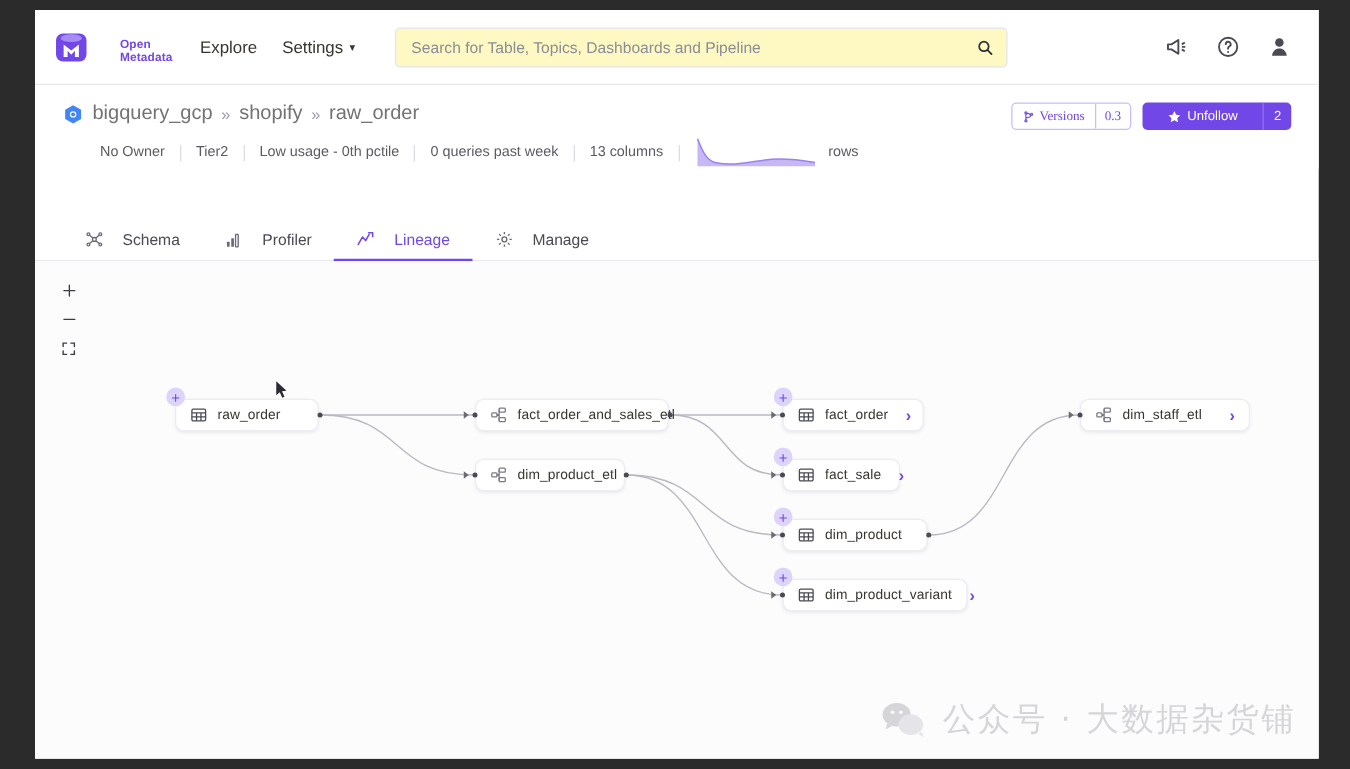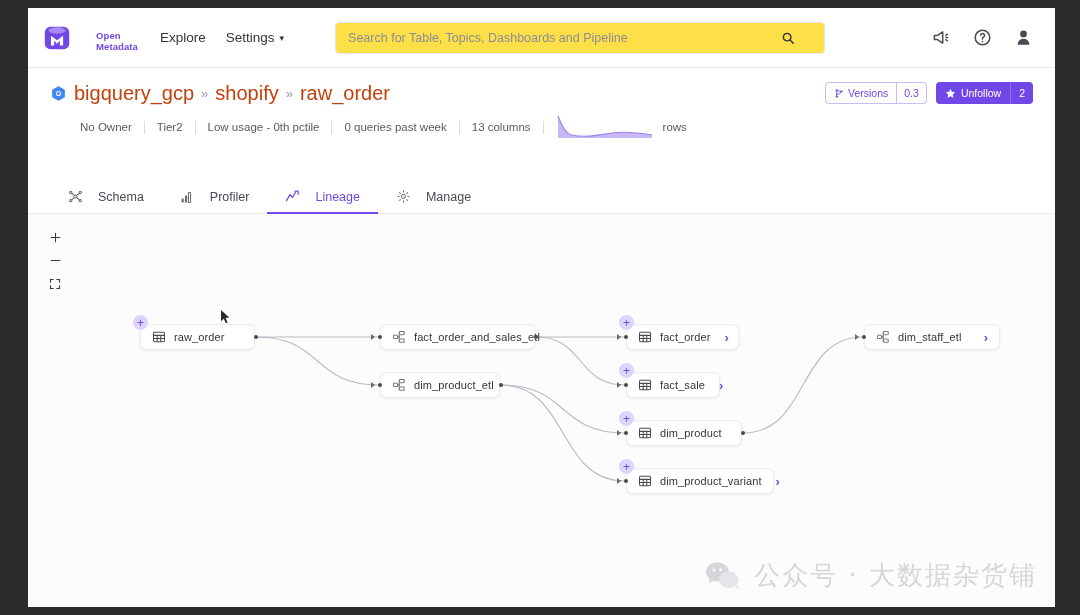--- a/index.html
+++ b/index.html
@@ -38,25 +38,24 @@
     display: flex; align-items: center; gap: 5px; cursor: pointer;
   }
   .caret { font-size: 9px; color: #37352f; }
   .searchwrap {
     margin-left: 32px; position: relative;
     width: 490px; height: 32px;
   }
   .searchbox {
     width: 100%; height: 100%;
     border: 1px solid #e4e4ec; border-radius: 4px;
-    background: #fde047; font-size: 12.5px; color: #6b6b76;
+    background: #fef9c3; font-size: 12.5px; color: #6b6b76;
     padding: 0 34px 0 12px;
     font-family: "Liberation Sans", sans-serif;
     outline: none;
-    margin-left: 19px;
   }
   .searchbox::placeholder { color: #8c8c98; }
   .search-icon {
     position: absolute; right: 11px; top: 50%;
     transform: translateY(-50%);
     width: 14px; height: 14px; cursor: pointer;
   }
   .nav-right {
     margin-left: auto; display: flex; align-items: center; gap: 22px;
   }
@@ -65,21 +64,21 @@
   
   .entity-header {
     padding: 14px 22px 0 22px;
     background: #fff;
     position: relative;
     flex: 0 0 auto;
   }
   .crumb-row { display: flex; align-items: center; gap: 7px; }
   .gcp-badge { width: 17px; height: 17px; flex: 0 0 17px; }
   .crumb {
-    font-size: 20px; color: #c2410c; cursor: pointer; white-space: nowrap;
+    font-size: 16px; color: #737373; cursor: pointer; white-space: nowrap;
   }
   .crumb.last { font-weight: normal; }
   .crumb-sep { font-size: 13px; color: #9a9ab0; }
 
   .meta-row {
     display: flex; align-items: center;
     margin: 9px 0 0 30px; gap: 0;
     font-size: 11.5px; color: #5a5a66;
   }
   .meta-item { white-space: nowrap; }
@@ -96,39 +95,39 @@
   .tag-icon { width: 13px; height: 13px; }
   .tag-text { font-size: 10.5px; color: #37352f; font-weight: bold; }
 
   .header-actions {
     position: absolute; right: 22px; top: 14px;
     display: flex; align-items: center; gap: 9px;
   }
   .btn-versions {
     display: flex; align-items: stretch; height: 22px;
     border: 1px solid #c9bdf3; border-radius: 4px;
-    overflow: hidden; cursor: pointer; background: #fff;
+    overflow: hidden; cursor: pointer; background: #fff; font-family: Liberation Serif, serif;
   }
   .btn-versions .lbl {
     display: flex; align-items: center; gap: 4px;
     padding: 0 8px; font-size: 10.5px; color: #7147e8;
   }
   .btn-versions .cnt {
     display: flex; align-items: center; padding: 0 7px;
     font-size: 10.5px; color: #7147e8;
     border-left: 1px solid #c9bdf3;
   }
   .btn-follow {
     display: flex; align-items: stretch; height: 22px;
     border-radius: 4px; overflow: hidden;
     background: #7147e8; cursor: pointer;
   }
   .btn-follow .lbl {
     display: flex; align-items: center; gap: 5px;
-    padding: 0 9px; font-size: 10.5px; color: #fff;
+    padding: 0 20px; font-size: 10.5px; color: #fff;
   }
   .btn-follow .cnt {
     display: flex; align-items: center; padding: 0 8px;
     font-size: 10.5px; color: #fff;
     border-left: 1px solid #9273ee;
   }
 
   
   .tabs {
     display: flex; align-items: flex-end; gap: 0;

